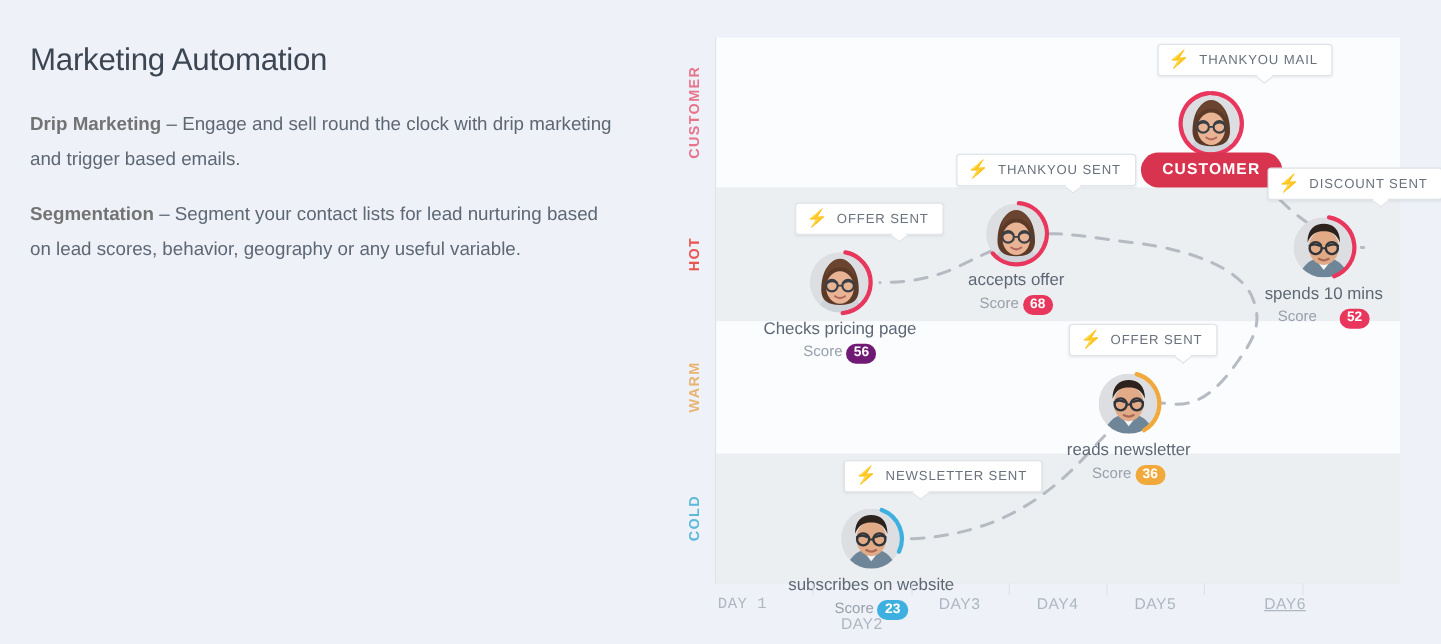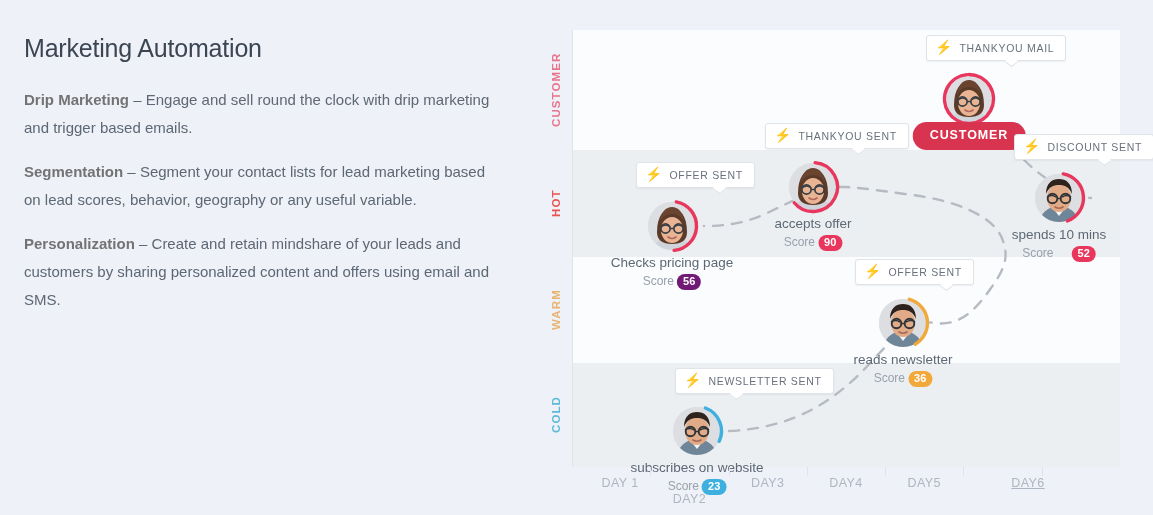--- a/index.html
+++ b/index.html
@@ -257,26 +257,23 @@
 <body>
 
 <div class="left-col">
   <h1 class="page-title">Marketing Automation</h1>
 
   <p class="feature-para">
     <span class="lead">Drip Marketing</span><span> – </span><span>Engage and sell round the clock with drip marketing and trigger based emails.</span>
   </p>
 
   <p class="feature-para">
-    <span class="lead">Segmentation</span><span> – </span><span>Segment your contact lists for lead marketing based on lead scores, behavior, geography or any useful variable.</span>
+    <span class="lead">Segmentation</span><span> – </span><span>Segment your contact lists for lead nurturing based on lead scores, behavior, geography or any useful variable.</span>
   </p>
 
-  <p class="feature-para">
-    <span class="lead">Personalization</span><span> – </span><span>Create and retain mindshare of your leads and customers by sharing personalized content and offers using email and SMS.</span>
-  </p>
 
 </div>
 
 <div class="chart-wrap">
 
   <div class="y-axis-labels">
       <div class="y-label" style="top: 0px; height: 120px; color: rgb(232, 116, 140);">CUSTOMER</div>
       <div class="y-label" style="top: 120px; height: 107px; color: rgb(232, 84, 79);">HOT</div>
       <div class="y-label" style="top: 227px; height: 106px; color: rgb(233, 180, 114);">WARM</div>
       <div class="y-label" style="top: 333px; height: 104px; color: rgb(92, 185, 216);">COLD</div>
@@ -407,21 +404,21 @@
       <path d="M22 26.5 h4" stroke="#3a3f46" stroke-width="1.5"></path>
       <path d="M20 35 q4 3 8 0" stroke="#b4695f" stroke-width="1.7" fill="none" stroke-linecap="round"></path>
     </svg>
             </div>
             <svg class="avatar-ring" viewBox="0 0 54 54">
               <path d="M 29.135315697317623 2.5932298967522343 A 24.5 24.5 0 1 1 8.231911143585041 42.74829643732022" fill="none" stroke="#e8365d" stroke-width="3.4" stroke-linecap="round"></path>
             </svg>
           </div>
           <div class="node-caption">
             <div class="nc-title">accepts offer</div>
-            <div class="nc-score"><span>Score</span><span class="score-pill" style="background: rgb(232, 54, 93);">90</span></div>
+            <div class="nc-score"><span>Score</span><span class="score-pill" style="background: rgb(232, 54, 93);">68</span></div>
           </div>
         </div>
         <div class="node" style="left: 396px; top: 69px;">
           <div class="tooltip" style="left: -43px; top: -64px;">
             <span class="bolt">⚡</span>
             <span class="tip-text">THANKYOU MAIL</span>
             <span class="tail" style="left: 80px;"></span>
           </div>
           <div class="avatar-holder">
             <div class="avatar-face">
@@ -479,21 +476,21 @@
 
   <div class="grid-ticks">
       <div class="tick" style="left: 78.2857px;"></div>
       <div class="tick" style="left: 156.571px;"></div>
       <div class="tick" style="left: 234.857px;"></div>
       <div class="tick" style="left: 313.143px;"></div>
       <div class="tick" style="left: 391.429px;"></div>
       <div class="tick" style="left: 469.714px;"></div>
     </div>
   <div class="x-axis-labels">
-      <div class="x-label" style="left: 48px;">DAY 1</div>
+      <div class="x-label" style="left: 22px; font-family: Liberation Mono, monospace;">DAY 1</div>
       <div class="x-label" style="left: 117.429px; margin-top: 16px;">DAY2</div>
       <div class="x-label" style="left: 195.714px;">DAY3</div>
       <div class="x-label" style="left: 274px;">DAY4</div>
       <div class="x-label" style="left: 352.286px; text-align: center;">DAY5</div>
       <div class="x-label" style="left: 456px; text-decoration: underline;">DAY6</div>
       <div class="x-label" style="left: 508.857px; margin-top: 47px;">DAY7</div>
     </div>
 </div>
 
 </body></html>

